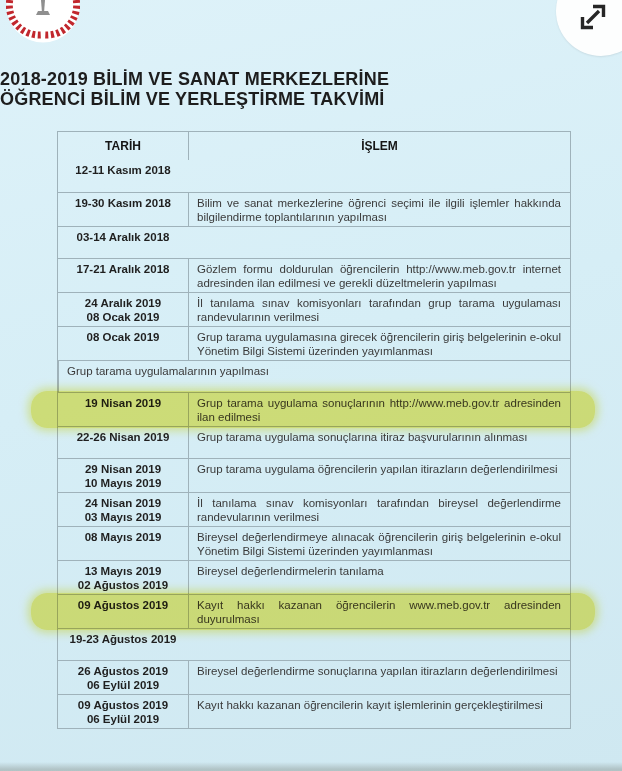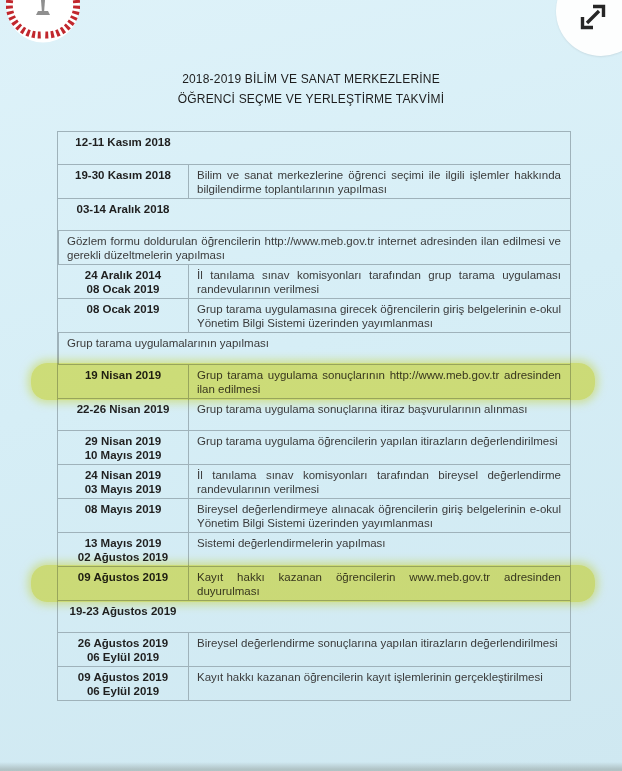--- a/index.html
+++ b/index.html
@@ -17,21 +17,21 @@
   .expand-btn{
     position:absolute;left:556px;top:-34px;width:90px;height:90px;
     background:#fdfefe;border-radius:50%;box-shadow:0 1px 2px rgba(0,0,0,0.08);
     cursor:pointer;
   }
   .expand-btn svg{position:absolute;left:22px;top:36px;width:30px;height:30px;}
 
   
   .title{
     position:absolute;top:69px;left:0;width:100%;
-    text-align:center;font-weight:normal;font-size:12px;line-height:20px;
+    text-align:left;font-weight:bold;font-size:18px;line-height:20px;
     color:#1d1d1d;letter-spacing:0.2px;
   }
 
   
   .table{
     position:absolute;left:57px;top:131px;width:514px;
     border:1px solid #9fb2ba;box-sizing:border-box;
     font-size:11.5px;color:#3a3a3a;
   }
   .row{display:flex;min-height:32px;position:relative;box-sizing:border-box;}
@@ -90,47 +90,54 @@
   <div class="expand-btn">
     <svg viewBox="0 0 30 30" aria-hidden="true">
       <line x1="9" y1="21" x2="21" y2="9" stroke="#262626" stroke-width="3.4"></line>
       <path d="M15 4.5 H25.5 V15" fill="none" stroke="#262626" stroke-width="3.4"></path>
       <path d="M4.5 15 V25.5 H15" fill="none" stroke="#262626" stroke-width="3.4"></path>
     </svg>
   </div>
 
   <div class="title">
     <div>2018-2019 BİLİM VE SANAT MERKEZLERİNE</div>
-    <div>ÖĞRENCİ SEÇME VE YERLEŞTİRME TAKVİMİ</div>
+    <div>ÖĞRENCİ BİLİM VE YERLEŞTİRME TAKVİMİ</div>
   </div>
 
   <div class="table">
+    <div class="row head">
+      <div class="cell date">TARİH</div>
+      <div class="cell islem">İŞLEM</div>
+    </div>
     <div id="rows">
         <div class="row">
           <div class="cell date">
             <div>12-11 Kasım 2018</div>
           </div>
         </div>
         <div class="row">
           <div class="cell date">
             <div>19-30 Kasım 2018</div>
           </div>
           <div class="cell islem">Bilim ve sanat merkezlerine öğrenci seçimi ile ilgili işlemler hakkında bilgilendirme toplantılarının yapılması</div>
         </div>
         <div class="row">
           <div class="cell date">
             <div>03-14 Aralık 2018</div>
           </div>
         </div>
         <div class="row">
+          <div class="cell date">
+            <div>17-21 Aralık 2018</div>
+          </div>
           <div class="cell islem">Gözlem formu doldurulan öğrencilerin http://www.meb.gov.tr internet adresinden ilan edilmesi ve gerekli düzeltmelerin yapılması</div>
         </div>
         <div class="row">
           <div class="cell date">
-            <div>24 Aralık 2014</div>
+            <div>24 Aralık 2019</div>
             <div>08 Ocak 2019</div>
           </div>
           <div class="cell islem">İl tanılama sınav komisyonları tarafından grup tarama uygulaması randevularının verilmesi</div>
         </div>
         <div class="row">
           <div class="cell date">
             <div>08 Ocak 2019</div>
           </div>
           <div class="cell islem">Grup tarama uygulamasına girecek öğrencilerin giriş belgelerinin e-okul Yönetim Bilgi Sistemi üzerinden yayımlanması</div>
         </div>
@@ -168,21 +175,21 @@
           <div class="cell date">
             <div>08 Mayıs 2019</div>
           </div>
           <div class="cell islem">Bireysel değerlendirmeye alınacak öğrencilerin giriş belgelerinin e-okul Yönetim Bilgi Sistemi üzerinden yayımlanması</div>
         </div>
         <div class="row">
           <div class="cell date">
             <div>13 Mayıs 2019</div>
             <div>02 Ağustos 2019</div>
           </div>
-          <div class="cell islem">Sistemi değerlendirmelerin yapılması</div>
+          <div class="cell islem">Bireysel değerlendirmelerin tanılama</div>
         </div>
         <div class="row">
           <div class="marker"></div>
           <div class="cell date">
             <div>09 Ağustos 2019</div>
           </div>
           <div class="cell islem">Kayıt hakkı kazanan öğrencilerin www.meb.gov.tr adresinden duyurulması</div>
         </div>
         <div class="row">
           <div class="cell date">

